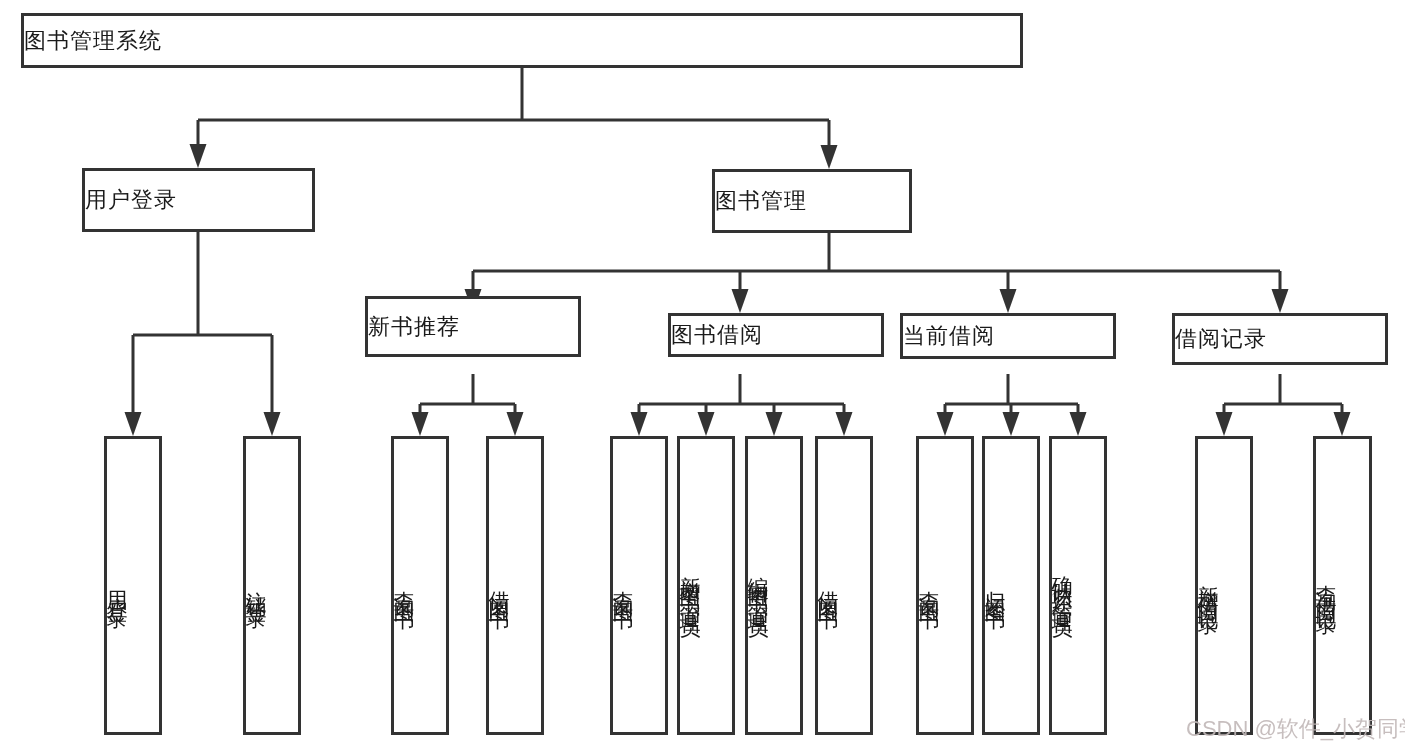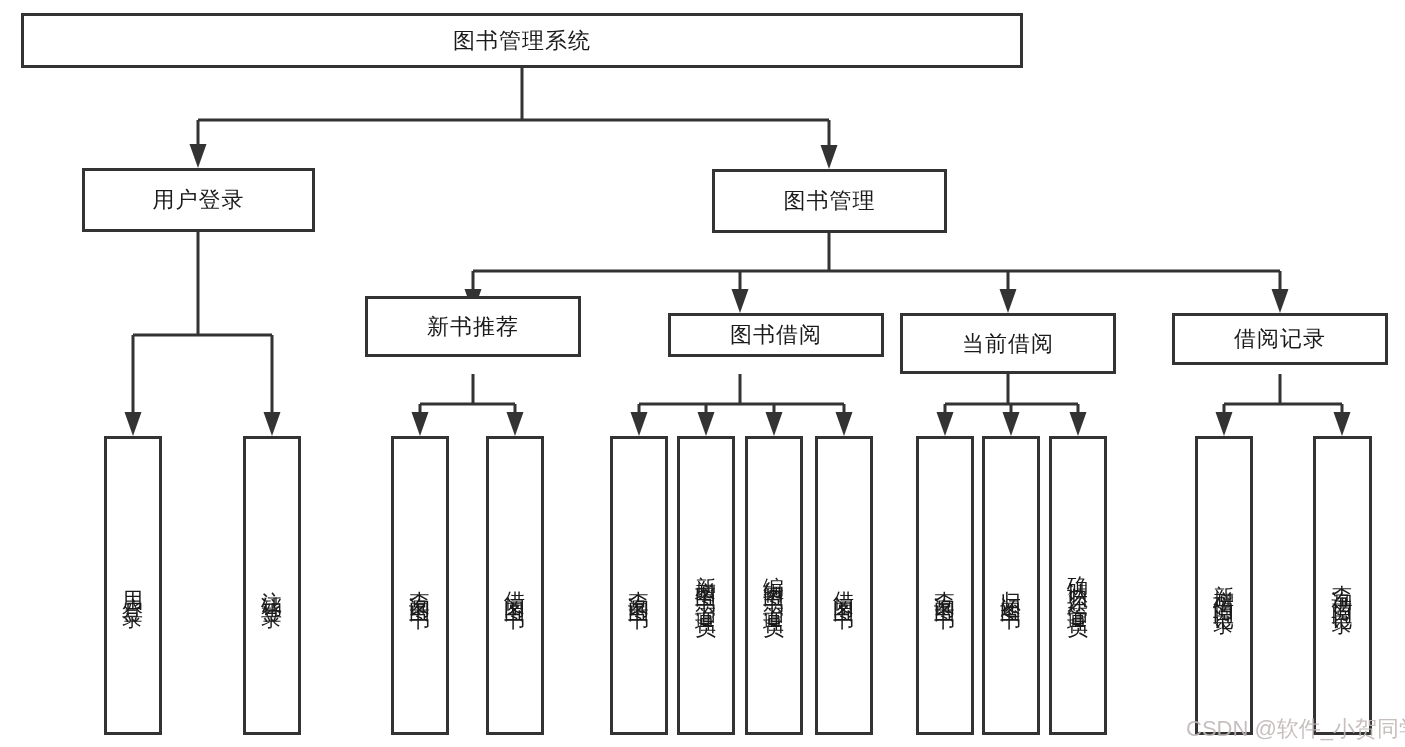--- a/index.html
+++ b/index.html
@@ -21,21 +21,20 @@
   #wires { position:absolute; left:0; top:0; width:1405px; height:747px; }
   .cline { stroke: var(--line); stroke-width: 3; fill: none; }
   .ahead { fill: var(--line); stroke: none; }
   .box {
     position: absolute;
     box-sizing: border-box;
     border: 3px solid var(--line);
     background: var(--background);
     display: flex;
     align-items: center;
-    justify-content: center;
   }
   .hbox span {
     font-size: 22px;
     letter-spacing: 1px;
     white-space: nowrap;
   }
   .vbox span {
     writing-mode: vertical-rl;
     font-size: 21px;
     letter-spacing: 6px;
@@ -108,31 +107,31 @@
     </g>
   </svg>
 
   <div class="box hbox" style="left:21px; top:13px; width:1002px; height:55px;">
     <span>图书管理系统</span>
   </div>
 
   <div class="box hbox" style="left:82px; top:168px; width:233px; height:64px;">
     <span>用户登录</span>
   </div>
-  <div class="box hbox" style="left:712px; top:169px; width:235px; height:64px;">
+  <div class="box hbox" style="left:712px; top:169px; width:200px; height:64px;">
     <span>图书管理</span>
   </div>
 
   <div class="box hbox" style="left:365px; top:296px; width:216px; height:61px;">
     <span>新书推荐</span>
   </div>
   <div class="box hbox" style="left:668px; top:313px; width:216px; height:44px;">
     <span>图书借阅</span>
   </div>
-  <div class="box hbox" style="left:900px; top:313px; width:216px; height:61px;">
+  <div class="box hbox" style="left:900px; top:313px; width:216px; height:46px;">
     <span>当前借阅</span>
   </div>
   <div class="box hbox" style="left:1172px; top:313px; width:216px; height:52px;">
     <span>借阅记录</span>
   </div>
 
   <div class="box vbox" style="left:104px; top:436px; width:58px; height:299px;">
     <span>用户登录</span>
   </div>
   <div class="box vbox" style="left:243px; top:436px; width:58px; height:299px;">

